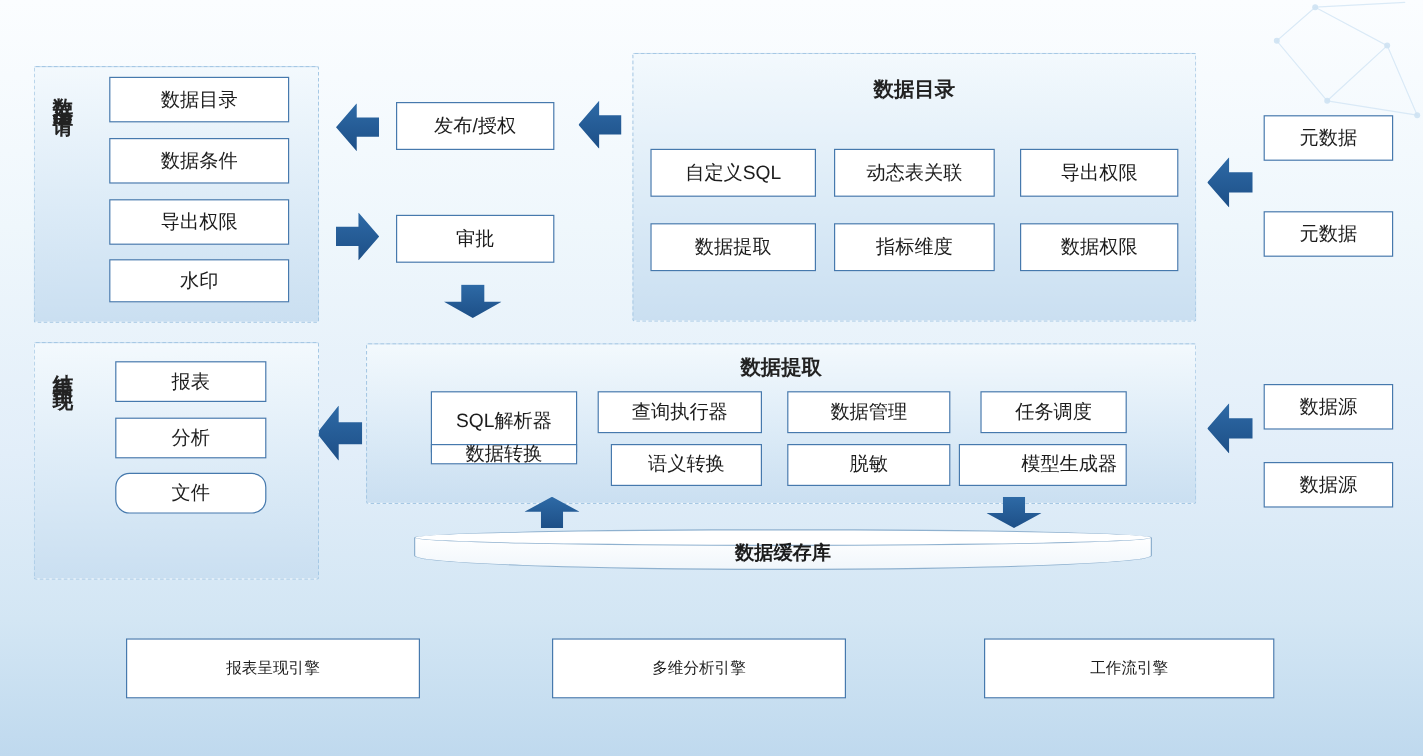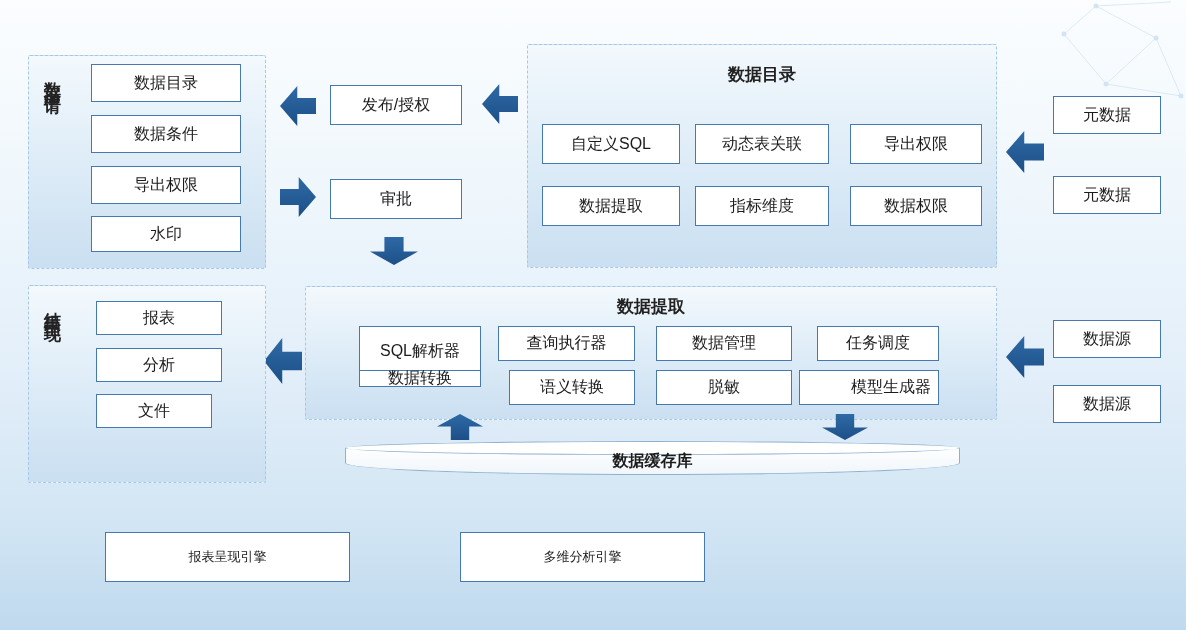--- a/index.html
+++ b/index.html
@@ -116,28 +116,29 @@
   <div class="arrow a-left" style="left:264px;top:338px;width:38px;height:46px;"></div>
 
   <div class="box" style="left:1053px;top:320px;width:108px;height:38px;">数据源</div>
   <div class="box" style="left:1053px;top:385px;width:108px;height:38px;">数据源</div>
   <div class="arrow a-left" style="left:1006px;top:336px;width:38px;height:42px;"></div>
 
   <div class="panel" style="left:28px;top:285px;width:236px;height:196px;">
     <div class="vlabel">结果呈现</div>
     <div class="box" style="left:67px;top:15px;width:126px;height:34px;">报表</div>
     <div class="box" style="left:67px;top:62px;width:126px;height:34px;">分析</div>
-    <div class="box" style="left:67px;top:108px;width:116px;height:34px;">文件</div>
+    <div class="box" style="left:67px;top:108px;width:126px;height:34px;border-radius:12px;">文件</div>
   </div>
 
   <div class="arrow a-up" style="left:437px;top:414px;width:46px;height:26px;"></div>
   <div class="arrow a-down" style="left:822px;top:414px;width:46px;height:26px;"></div>
 
   <div class="cylinder" style="left:345px;top:441px;width:615px;height:34px;">
     <div class="cyl-top"></div>
     <div class="cyl-body"></div>
     <div class="cyl-label">数据缓存库</div>
   </div>
 
   <div class="box engine" style="left:105px;top:532px;width:245px;height:50px;">报表呈现引擎</div>
   <div class="box engine" style="left:460px;top:532px;width:245px;height:50px;">多维分析引擎</div>
+  <div class="box engine" style="left:820px;top:532px;width:242px;height:50px;">工作流引擎</div>
 
 </div>
 
 </body></html>

